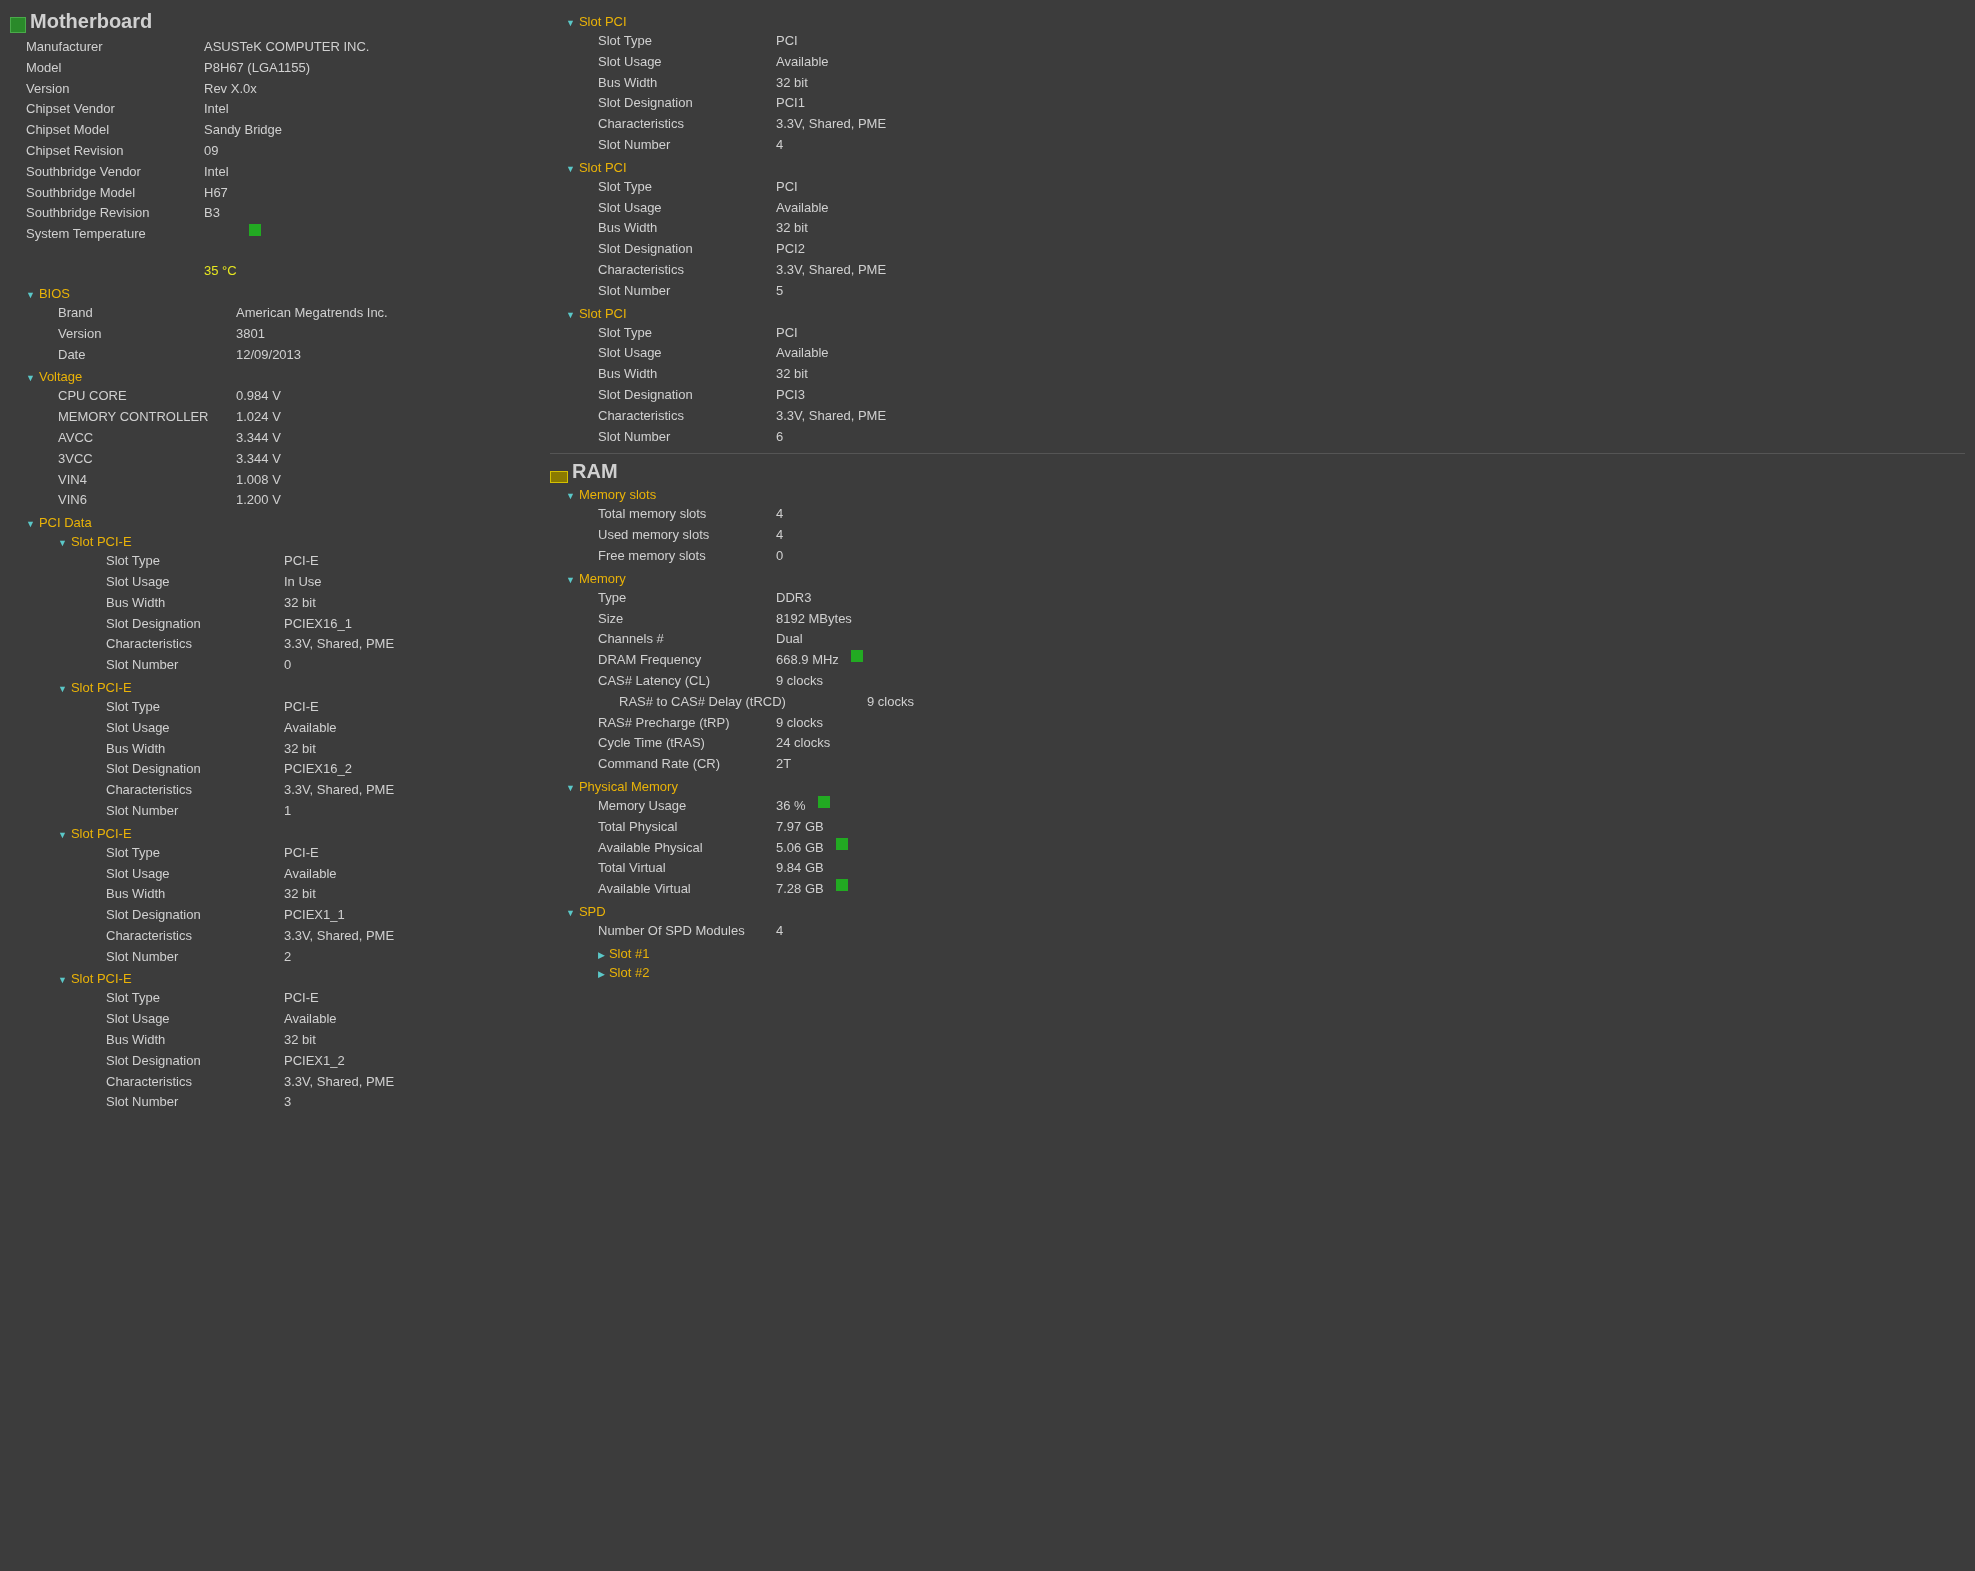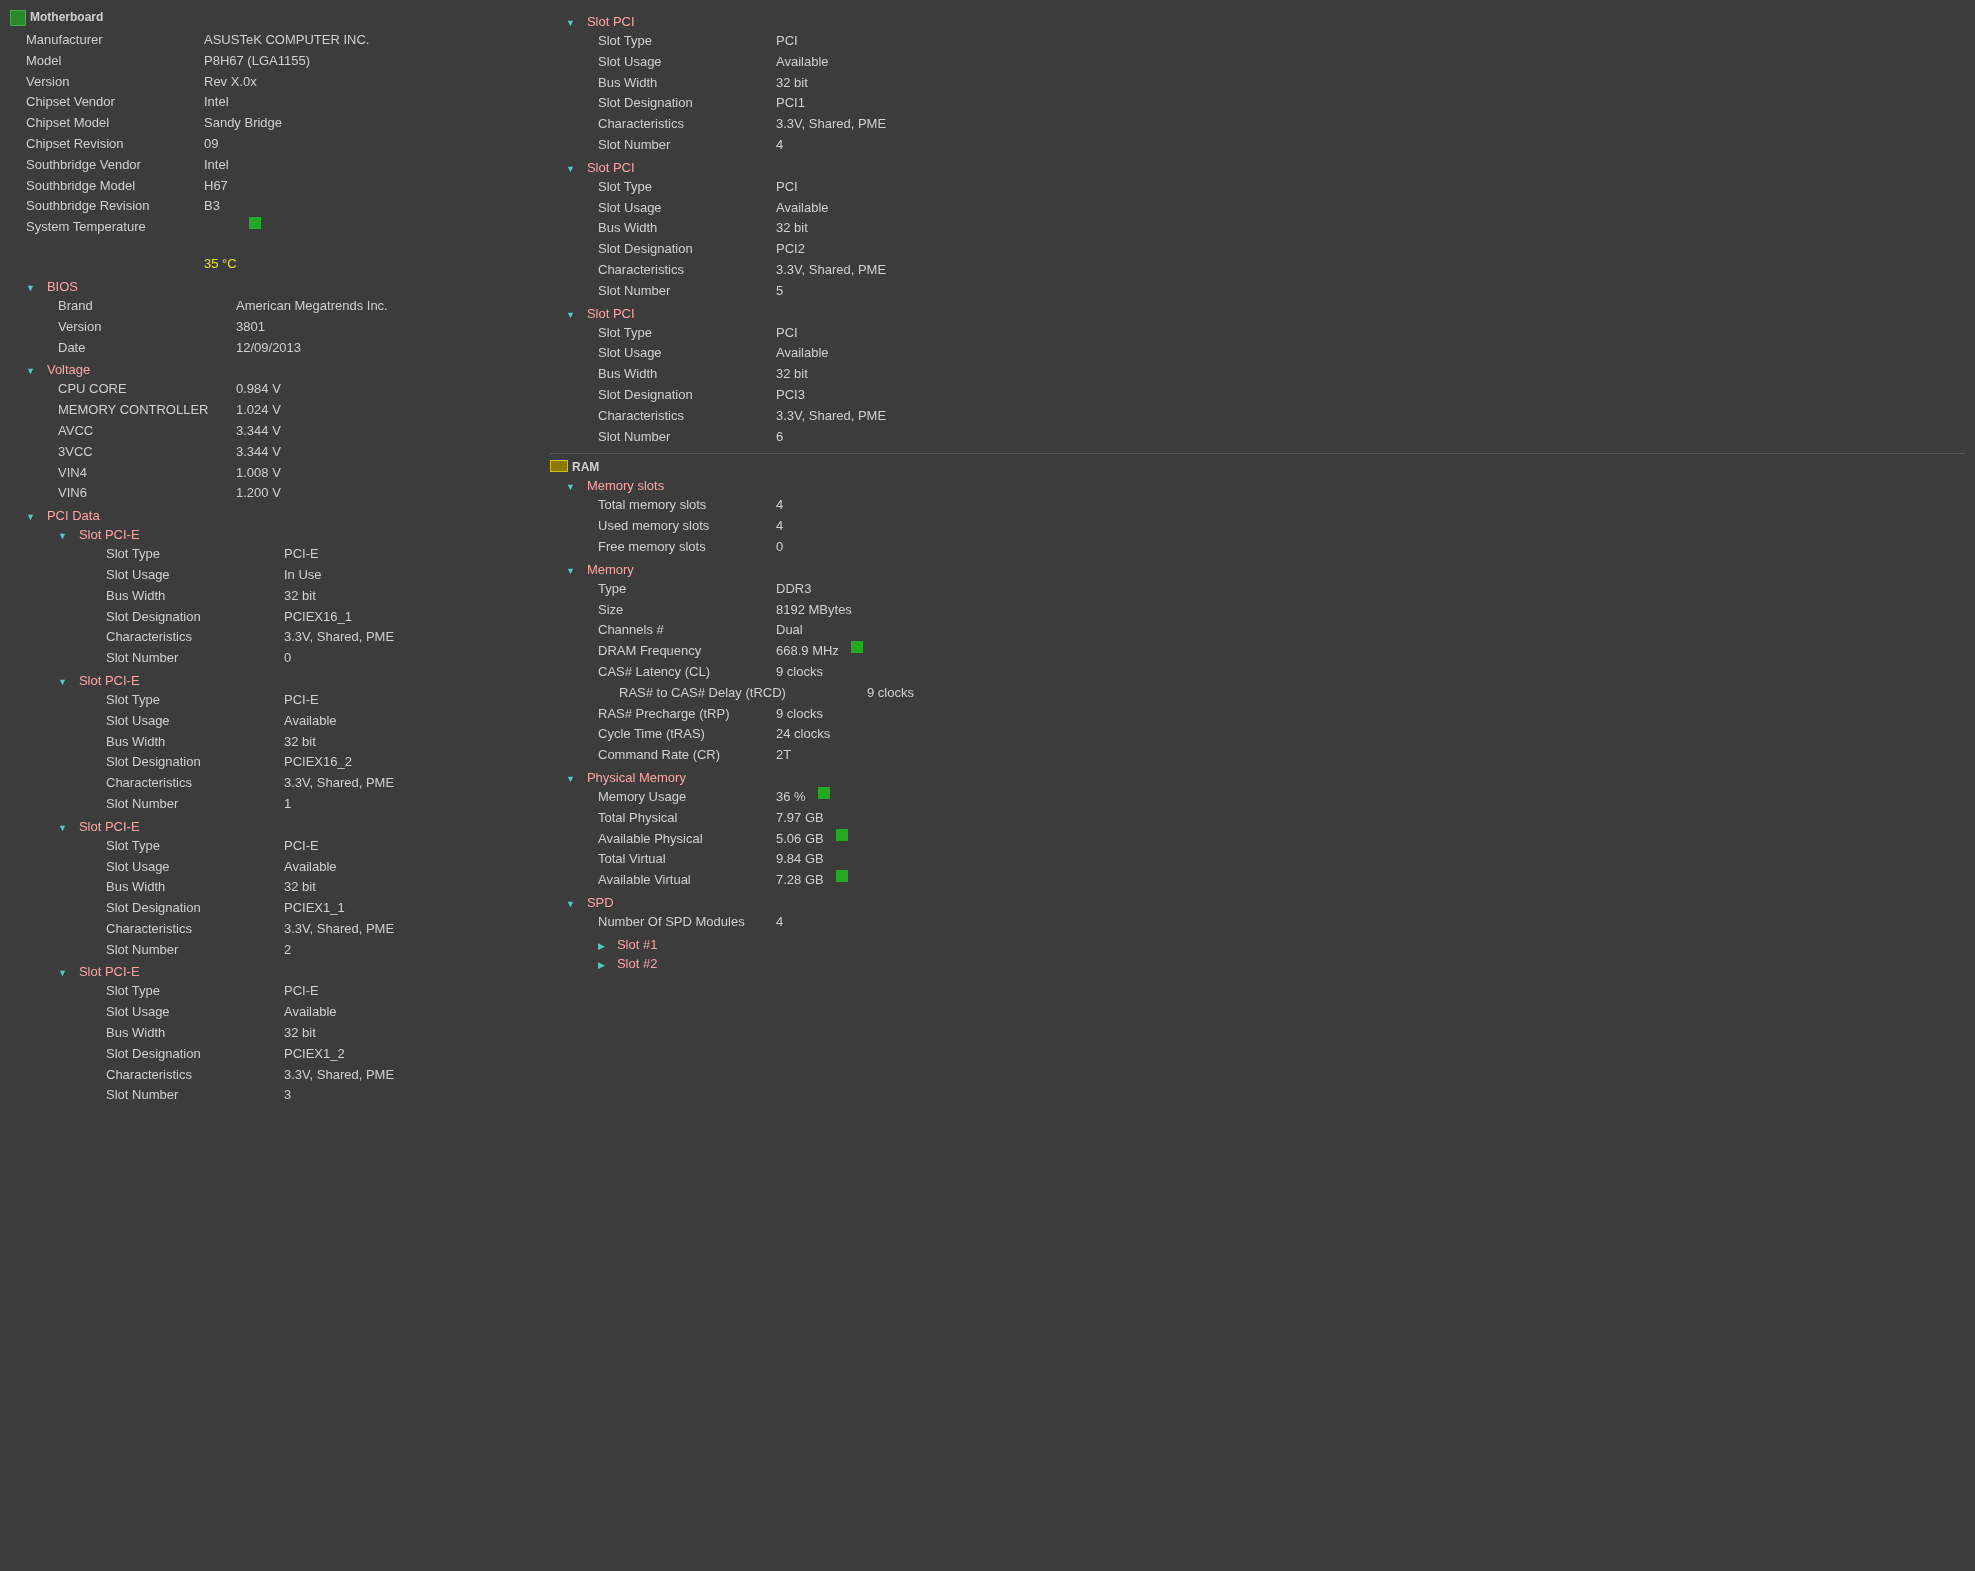--- a/index.html
+++ b/index.html
@@ -63,38 +63,38 @@
     }
     .green-indicator {
       display: inline-block;
       width: 12px;
       height: 12px;
       background: #22aa22;
       margin-left: 4px;
       vertical-align: middle;
     }
     .sub-section-header {
-      color: #fca5a5;
+      color: #eab308;
       display: flex;
       align-items: center;
-      gap: 12px;
+      gap: 4px;
       margin: 4px 0 2px 0;
     }
     .indent1 { margin-left: 16px; }
     .indent2 { margin-left: 32px; }
     .indent3 { margin-left: 48px; }
     .divider {
       border-top: 1px solid #555;
       margin: 6px 0;
     }
     .top-level-header {
       display: flex;
-      align-items: flex-start;
+      align-items: flex-end;
       font-weight: bold;
-      font-size: 12px;
+      font-size: 20px;
       margin-bottom: 4px;
     }
     .collapsed-arrow::before { content: '▶ '; font-size: 9px; color: #5bc8c8; }
     .expanded-arrow::before { content: '▼ '; font-size: 9px; color: #5bc8c8; }
   </style>
 </head>
 <body>
 
 <div class="main-container">
 

